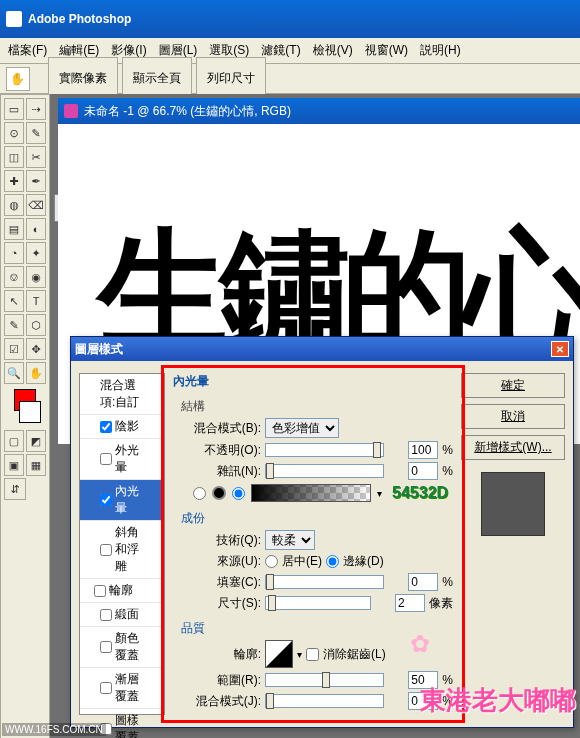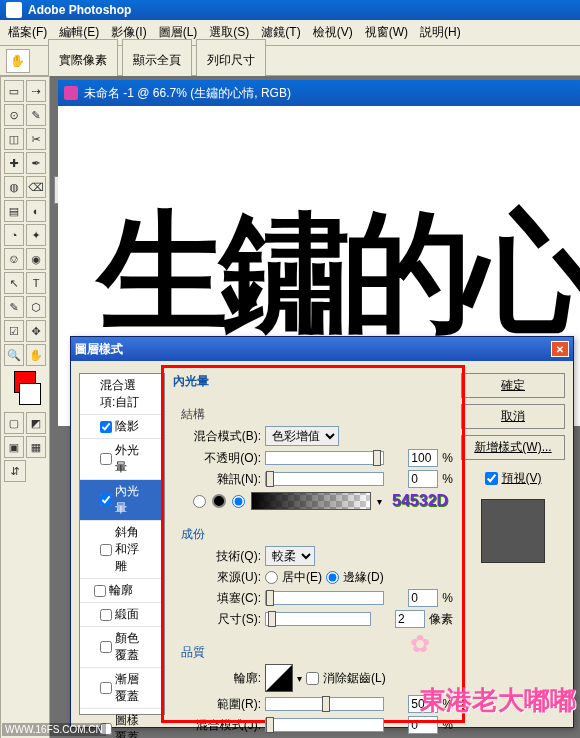--- a/index.html
+++ b/index.html
@@ -1,19 +1,19 @@
 <!DOCTYPE html>
 <html><head>
 <meta charset="utf-8">
 <style>
 * { margin:0; padding:0; box-sizing:border-box; font-family:"Microsoft JhengHei","SimSun",Arial,sans-serif; font-size:12px; }
 body { background:#fff; width:580px; height:738px; overflow:hidden; position:relative; }
 
 
-.titlebar { height:20px; background:linear-gradient(#0a6bd6,#1055b8); display:flex; align-items:center; padding:0 6px; color:#fff; }
+.titlebar { height:38px; background:linear-gradient(#0a6bd6,#1055b8); display:flex; align-items:center; padding:0 6px; color:#fff; }
 .titlebar .ico { width:16px; height:16px; background:#fff; border-radius:2px; margin-right:6px; display:inline-block; }
 .titlebar .ttl { font-weight:bold; }
 
 
 .menubar { height:26px; background:#efedde; display:flex; align-items:center; padding:0 2px; border-bottom:1px solid #aca899; }
 .menubar span { padding:2px 6px; cursor:default; }
 
 
 .optbar { height:30px; background:#efedde; border-bottom:1px solid #aca899; display:flex; align-items:center; padding:0 6px; gap:4px; }
 .hand-ico { width:24px; height:24px; border:1px solid #aca899; display:flex; align-items:center; justify-content:center; background:#fff; }
@@ -45,32 +45,32 @@
 .dlg-left { width:86px; border:1px solid #888; background:#fff; display:flex; flex-direction:column; }
 .dlg-left .hdr { background:#ece9d8; border-bottom:1px solid #888; padding:3px 6px; text-align:center; }
 .dlg-left .row { padding:3px 20px; border-bottom:1px solid #e5e5e5; display:flex; align-items:center; gap:3px; }
 .dlg-left .row.sel { background:#316ac5; color:#fff; }
 .dlg-left input[type=checkbox] { width:12px; height:12px; }
 .red-under { border-bottom:2px solid red; }
 
 .dlg-mid { flex:1; padding:0 8px; position:relative; }
 .red-frame { position:absolute; left:-4px; top:-8px; right:-4px; bottom:-8px; border:3px solid #ff0000; pointer-events:none; }
 .fs-title { color:#1354a4; font-weight:bold; margin-bottom:4px; }
-.subhdr { color:#444; margin:16px 0 3px 8px; }
+.subhdr { color:#444; margin:8px 0 3px 8px; }
 .frow { display:flex; align-items:center; gap:4px; margin:3px 0 3px 16px; font-size:12px; }
 .frow label { width:72px; text-align:right; }
 .frow select, .frow input[type=text] { border:1px solid #7f9db9; padding:1px 2px; font-size:12px; }
 .frow input[type=text] { width:30px;margin-left:20px; }
 .slider { flex:1; height:14px; background:#fff; border:1px solid #7f9db9; position:relative; }
 .slider .thumb { position:absolute; top:-2px; width:8px; height:16px; background:#ece9d8; border:1px solid #555; }
 .radio-grp { display:flex; align-items:center; gap:4px; }
 .color-pick { display:flex; align-items:center; gap:6px; margin:4px 0 4px 20px; }
 .color-dot { width:14px; height:14px; border-radius:50%; border:2px solid #888; }
 .grad-bar { width:120px; height:18px; border:1px solid #555; background:linear-gradient(to right,#000, transparent), repeating-conic-gradient(#ccc 0 25%, #fff 0 50%) 0/12px 12px; }
-.val-tag { font-weight:bold; color:#6d28d9; text-shadow:1px 1px 0 #380; padding:0 4px; font-size:16px; }
+.val-tag { font-weight:bold; color:#15803d; text-shadow:1px 1px 0 #380; padding:0 4px; font-size:16px; }
 .contour-sw { width:28px; height:28px; border:1px solid #555; background:linear-gradient(135deg,#fff 48%,#000 52%); display:inline-block; }
 
 .dlg-right { width:104px; display:flex; flex-direction:column; gap:6px; align-items:stretch; padding-top:0;text-decoration:underline; }
 .dlg-right button { border:1px solid #888; background:#ece9d8; padding:3px 4px; font-size:12px; }
 .dlg-right .preview-chk { margin-top:4px; display:flex; align-items:center; gap:4px; justify-content:center; }
 .dlg-right .prev-sw { width:64px; height:64px; background:#555; border:1px solid #333; margin:6px auto; }
 
 
 .watermark { position:absolute; right:4px; bottom:20px; font-size:26px; color:#ff4da6; font-weight:bold; font-family:"DFKai-SB","KaiTi",serif; text-shadow:1px 1px 0 #fff; }
 .wm-deco { position:absolute; right:150px; bottom:80px; font-size:24px; color:#ffb0d0; }
@@ -324,24 +324,20 @@
           </div>
         <input type="text" value="0" style="">
         <span>%</span>
       </div>
     </div>
 
     <div class="dlg-right">
       <button>確定</button>
       <button>取消</button>
       <button>新增樣式(W)...</button>
-      <div class="preview-chk">
-          <input type="checkbox" checked="" style="">
-          <span>預視(V)</span>
-        </div>
       <div class="prev-sw"></div>
     </div>
   </div>
 </div>
 
 <div class="wm-deco">✿</div>
 <div class="watermark">東港老大嘟嘟</div>
 <div class="footer-url">WWW.16FS.COM.CN</div>
 
 </body></html>

